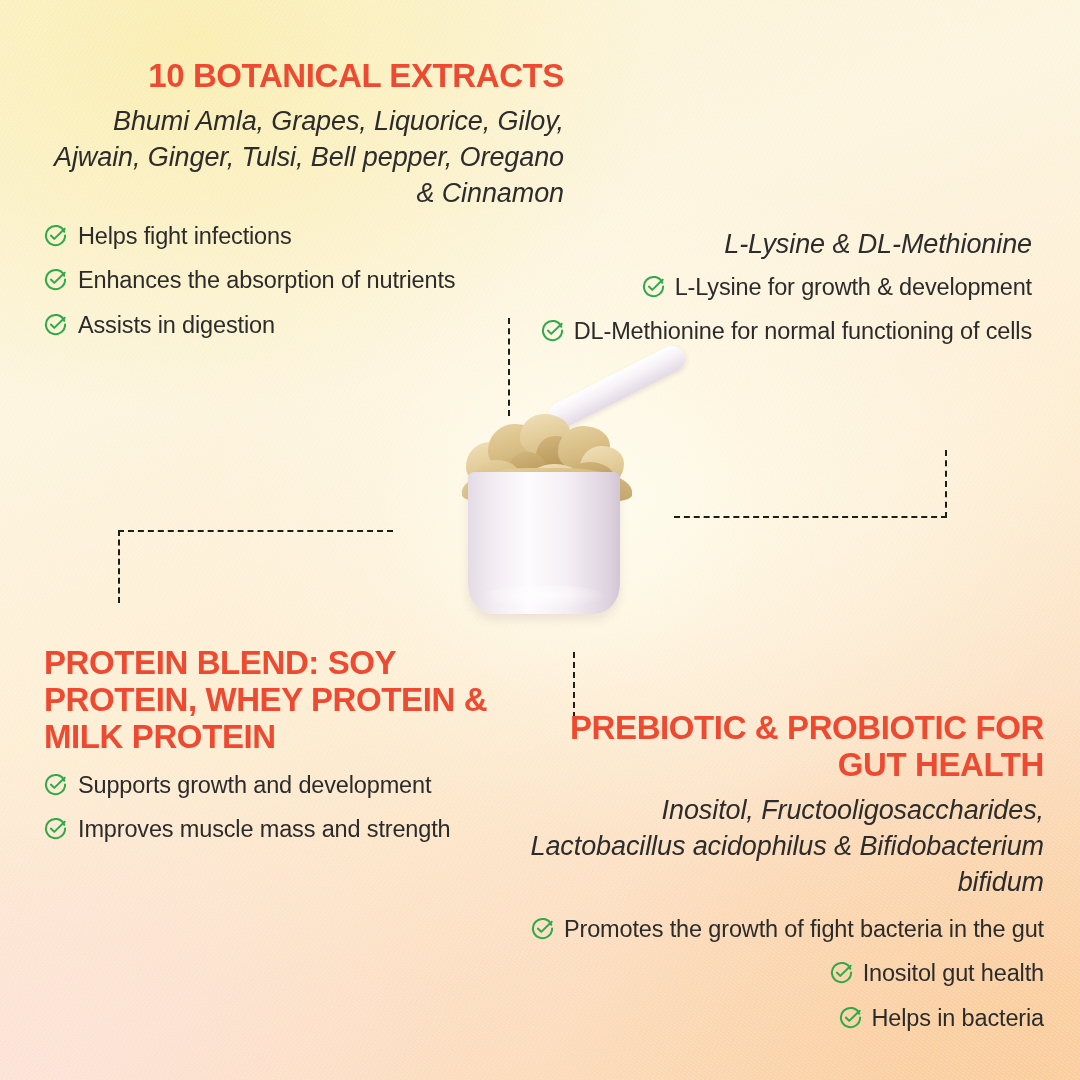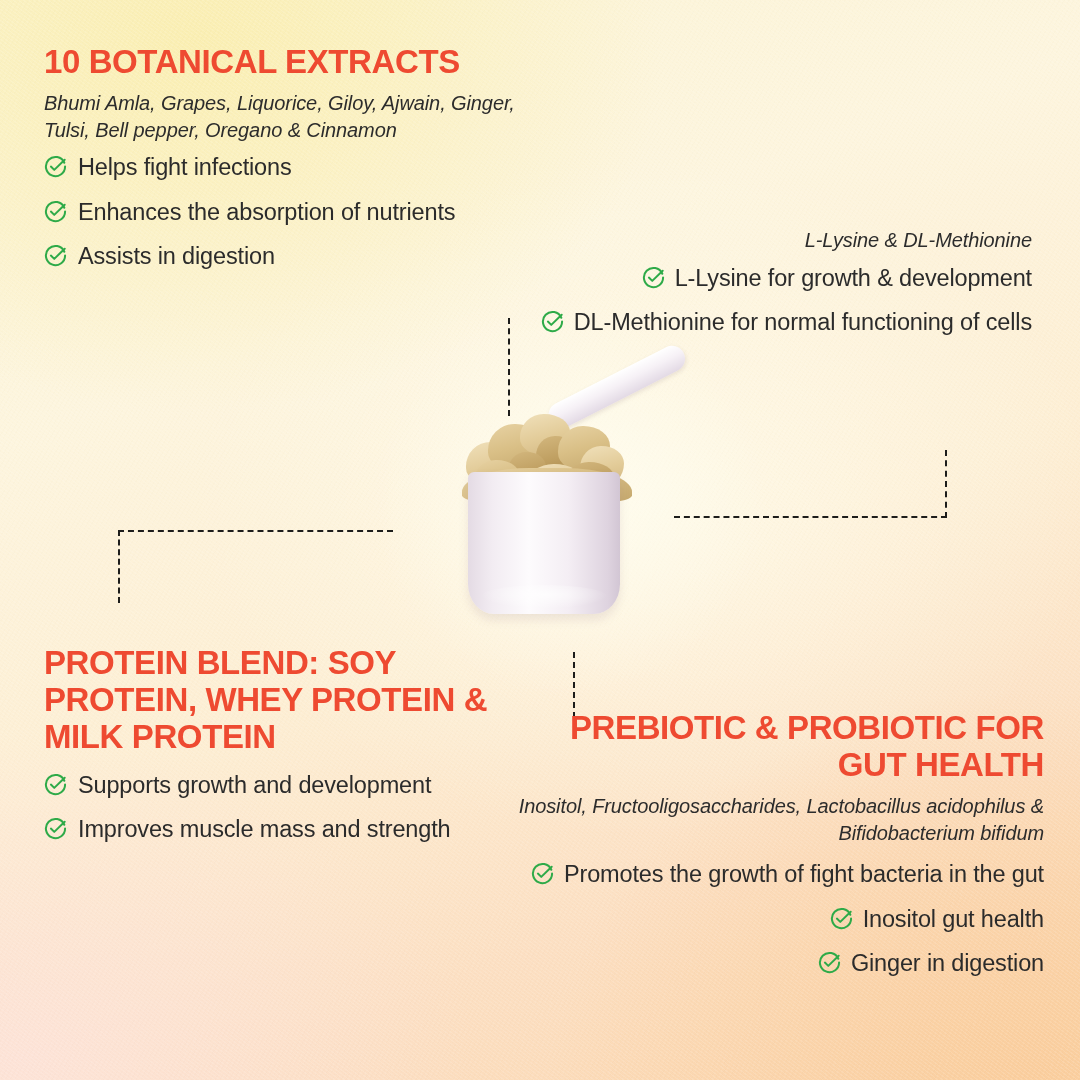--- a/index.html
+++ b/index.html
@@ -46,21 +46,21 @@
     font-weight: 700;
     font-size: 33px;
     line-height: 1.12;
     letter-spacing: -0.4px;
   }
 
   p.sub {
     margin: 9px 0 0 0;
     color: #2c2c2c;
     font-style: italic;
-    font-size: 20px;
+    font-size: 27px;
     line-height: 1.33;
     letter-spacing: -0.1px;
     font-family: "Liberation Sans", sans-serif;
   }
 
   ul.bullets {
     list-style: none;
     margin: 9px 0 0 0;
     padding: 0;
   }
@@ -202,21 +202,21 @@
   <div class="dash-v" style="left:508px; top:318px; height:98px;"></div>
 
   <div class="dash-v" style="left:945px; top:450px; height:68px;"></div>
   <div class="dash-h" style="left:674px; top:516px; width:273px;"></div>
 
   <div class="dash-h" style="left:118px; top:530px; width:275px;"></div>
   <div class="dash-v" style="left:118px; top:530px; height:73px;"></div>
 
   <div class="dash-v" style="left:573px; top:652px; height:76px;"></div>
 
-  <div class="block align-left" style="left:44px; top:44px; width:520px;">
+  <div class="block align-left" style="left:44px; top:58px; width:520px;text-align:right;">
     <h2 class="head">10 BOTANICAL EXTRACTS</h2>
     <p class="sub">Bhumi Amla, Grapes, Liquorice, Giloy, Ajwain, Ginger, Tulsi, Bell pepper, Oregano &amp; Cinnamon</p>
     <ul class="bullets">
       <li>
         <span class="tick">
           <svg width="23" height="23" viewBox="0 0 24 24">
             <path d="M21.2 8.1A10 10 0 1 0 22 12" fill="none" stroke="#2eaa48" stroke-width="2.1" stroke-linecap="round"></path>
             <path d="M7.2 12.1l3.5 3.4L21.6 4.9" fill="none" stroke="#2eaa48" stroke-width="2.1" stroke-linecap="round" stroke-linejoin="round"></path>
           </svg>
         </span>
@@ -289,17 +289,17 @@
               <path d="M21.2 8.1A10 10 0 1 0 22 12" fill="none" stroke="#2eaa48" stroke-width="2.1" stroke-linecap="round"></path>
               <path d="M7.2 12.1l3.5 3.4L21.6 4.9" fill="none" stroke="#2eaa48" stroke-width="2.1" stroke-linecap="round" stroke-linejoin="round"></path>
             </svg></span><span>Promotes the growth of fight bacteria in the gut</span></li>
       <li><span class="tick"><svg width="23" height="23" viewBox="0 0 24 24">
               <path d="M21.2 8.1A10 10 0 1 0 22 12" fill="none" stroke="#2eaa48" stroke-width="2.1" stroke-linecap="round"></path>
               <path d="M7.2 12.1l3.5 3.4L21.6 4.9" fill="none" stroke="#2eaa48" stroke-width="2.1" stroke-linecap="round" stroke-linejoin="round"></path>
             </svg></span><span>Inositol gut health</span></li>
       <li><span class="tick"><svg width="23" height="23" viewBox="0 0 24 24">
               <path d="M21.2 8.1A10 10 0 1 0 22 12" fill="none" stroke="#2eaa48" stroke-width="2.1" stroke-linecap="round"></path>
               <path d="M7.2 12.1l3.5 3.4L21.6 4.9" fill="none" stroke="#2eaa48" stroke-width="2.1" stroke-linecap="round" stroke-linejoin="round"></path>
-            </svg></span><span>Ginger in digestion</span></li>
+            </svg></span><span>Helps in bacteria</span></li>
     </ul>
   </div>
 
 </div>
 
 </body></html>

